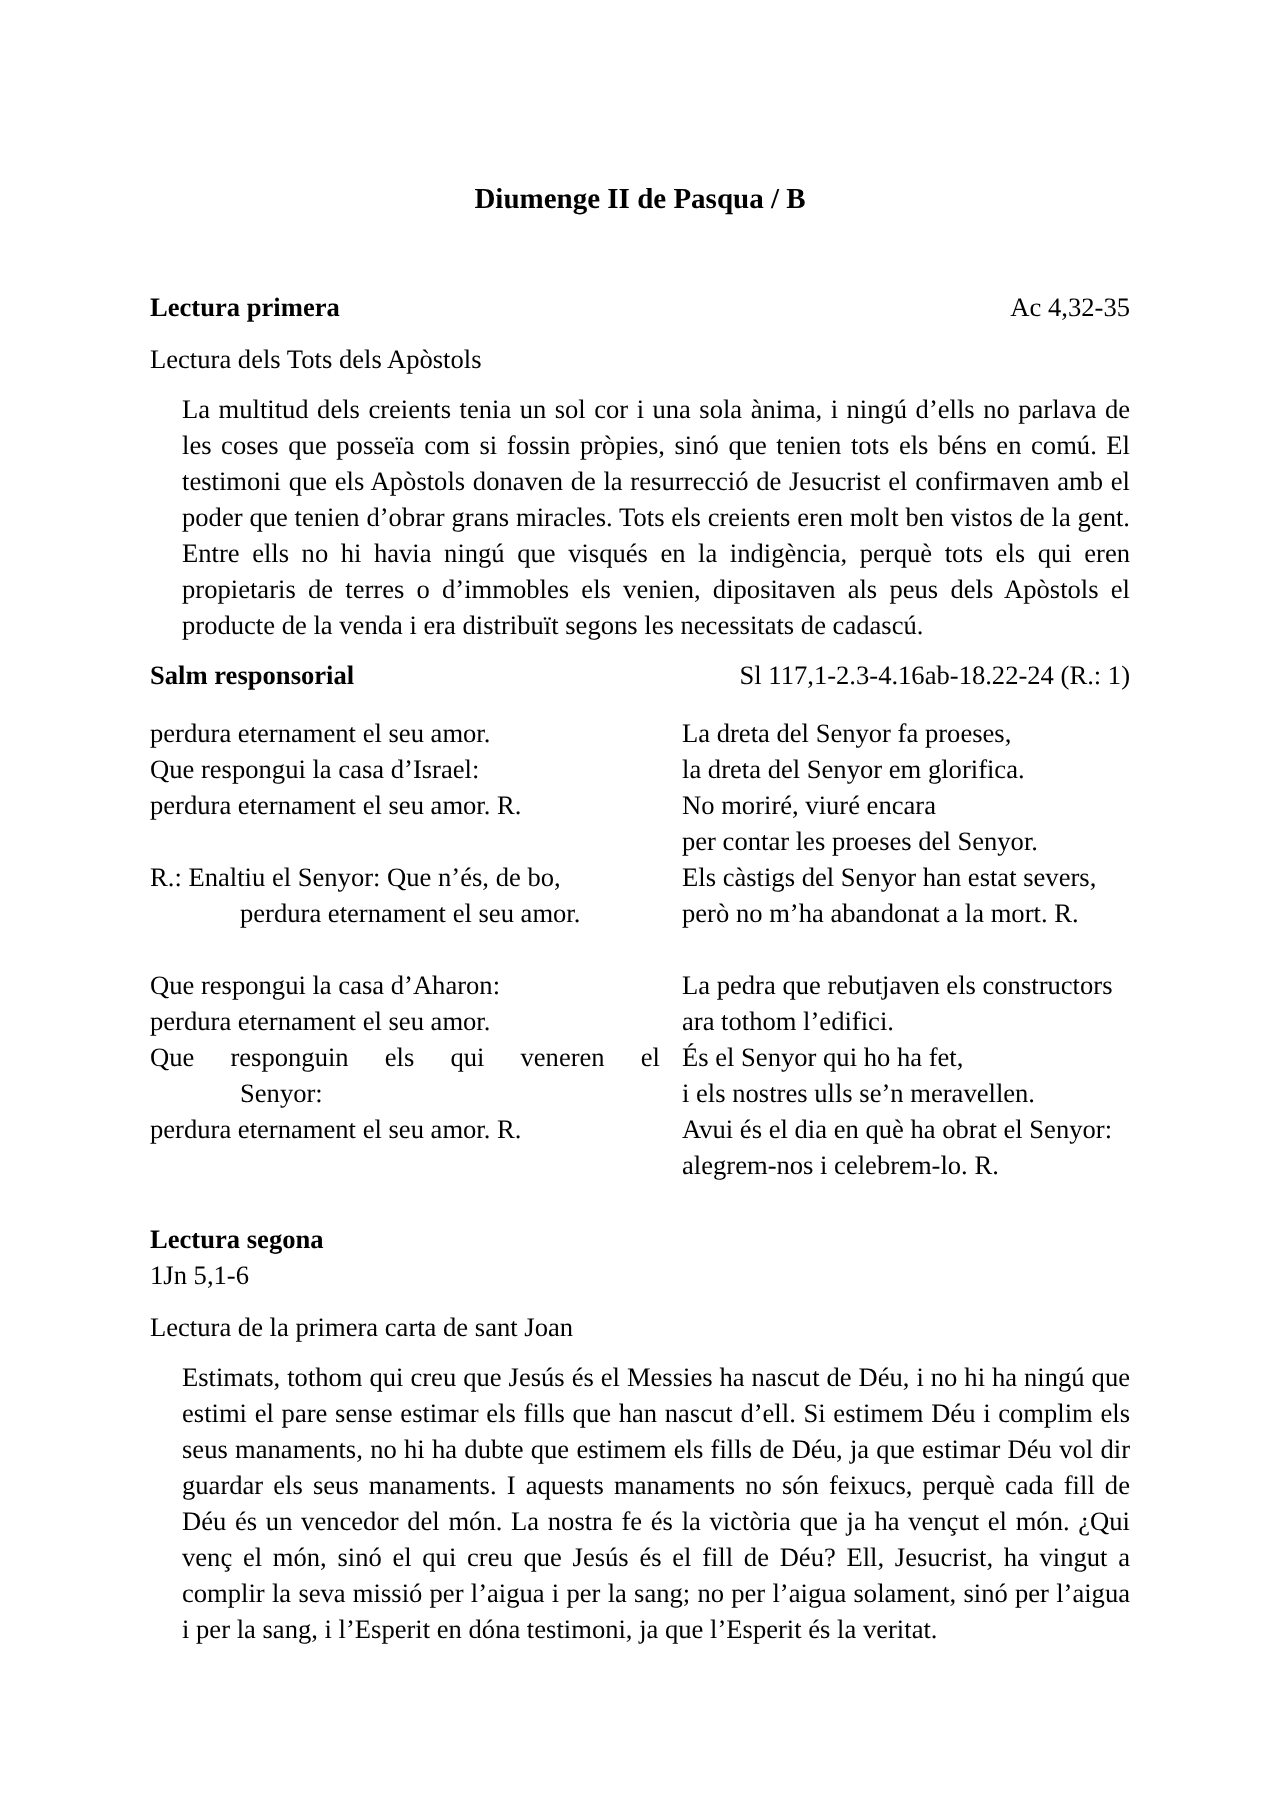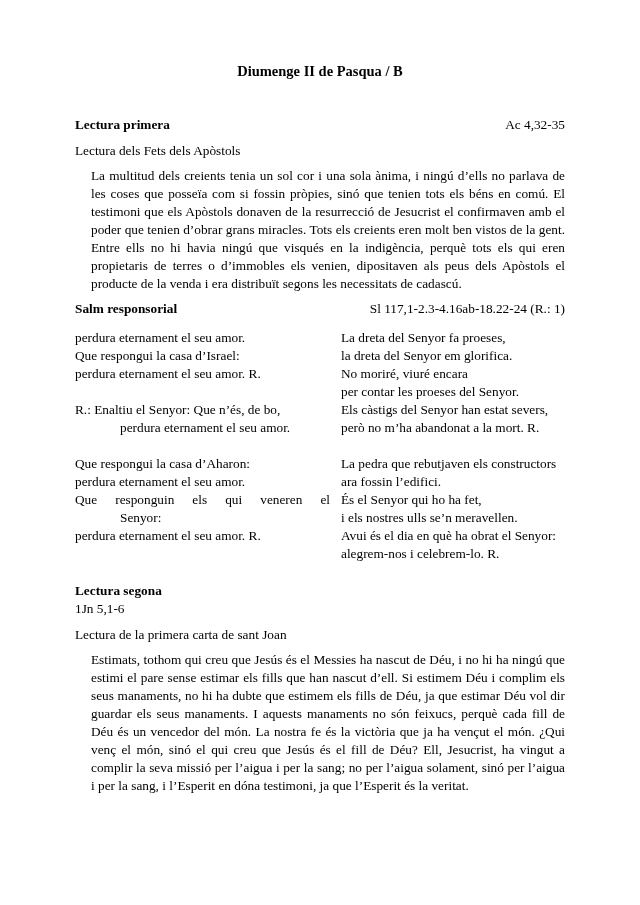--- a/index.html
+++ b/index.html
@@ -5,21 +5,21 @@
   html, body {
     margin: 0;
     padding: 0;
     background: #ffffff;
   }
   .page {
     position: relative;
     width: 640px;
     height: 905px;
     box-sizing: border-box;
-    padding: 62px 75px 40px 75px;
+    padding: 91px 75px 40px 75px;
     background: #ffffff;
     color: #000000;
     font-family: "Liberation Serif", "DejaVu Serif", serif;
     font-size: 13.3px;
     line-height: 18px;
   }
   .doc-title {
     margin: 0 0 36px 0;
     text-align: center;
     font-weight: bold;
@@ -58,21 +58,21 @@
 <body>
 
 <div class="page">
 
   <h1 class="doc-title">Diumenge II de Pasqua / B</h1>
 
   <div class="heading-row">
     <span class="heading">Lectura primera</span>
     <span class="reference">Ac 4,32-35</span>
   </div>
-  <p class="subtitle">Lectura dels Fets dels Apòstols</p>
+  <p class="subtitle">Lectura dels Tots dels Apòstols</p>
   <p class="body-par">La multitud dels creients tenia un sol cor i una sola ànima, i ningú d’ells no parlava de les coses que posseïa com si fossin pròpies, sinó que tenien tots els béns en comú. El testimoni que els Apòstols donaven de la resurrecció de Jesucrist el confirmaven amb el poder que tenien d’obrar grans miracles. Tots els creients eren molt ben vistos de la gent. Entre ells no hi havia ningú que visqués en la indigència, perquè tots els qui eren propietaris de terres o d’immobles els venien, dipositaven als peus dels Apòstols el producte de la venda i era distribuït segons les necessitats de cadascú.</p>
 
   <div class="heading-row section-salm">
     <span class="heading">Salm responsorial</span>
     <span class="reference">Sl 117,1-2.3-4.16ab-18.22-24 (R.: 1)</span>
   </div>
 
   <div class="psalm-cols">
     <div class="col-left">
       <div class="pl">perdura eternament el seu amor.</div>
@@ -90,21 +90,21 @@
     </div>
     <div class="col-right">
       <div class="pl">La dreta del Senyor fa proeses,</div>
       <div class="pl">la dreta del Senyor em glorifica.</div>
       <div class="pl">No moriré, viuré encara</div>
       <div class="pl">per contar les proeses del Senyor.</div>
       <div class="pl">Els càstigs del Senyor han estat severs,</div>
       <div class="pl">però no m’ha abandonat a la mort. R.</div>
       <div class="pl"></div>
       <div class="pl">La pedra que rebutjaven els constructors</div>
-      <div class="pl">ara fossin l’edifici.</div>
+      <div class="pl">ara tothom l’edifici.</div>
       <div class="pl">És el Senyor qui ho ha fet,</div>
       <div class="pl">i els nostres ulls se’n meravellen.</div>
       <div class="pl">Avui és el dia en què ha obrat el Senyor:</div>
       <div class="pl">alegrem-nos i celebrem-lo. R.</div>
     </div>
   </div>
 
   <div class="heading-row section-segona">
     <span class="heading">Lectura segona</span>
     <span class="reference">1Jn 5,1-6</span>

